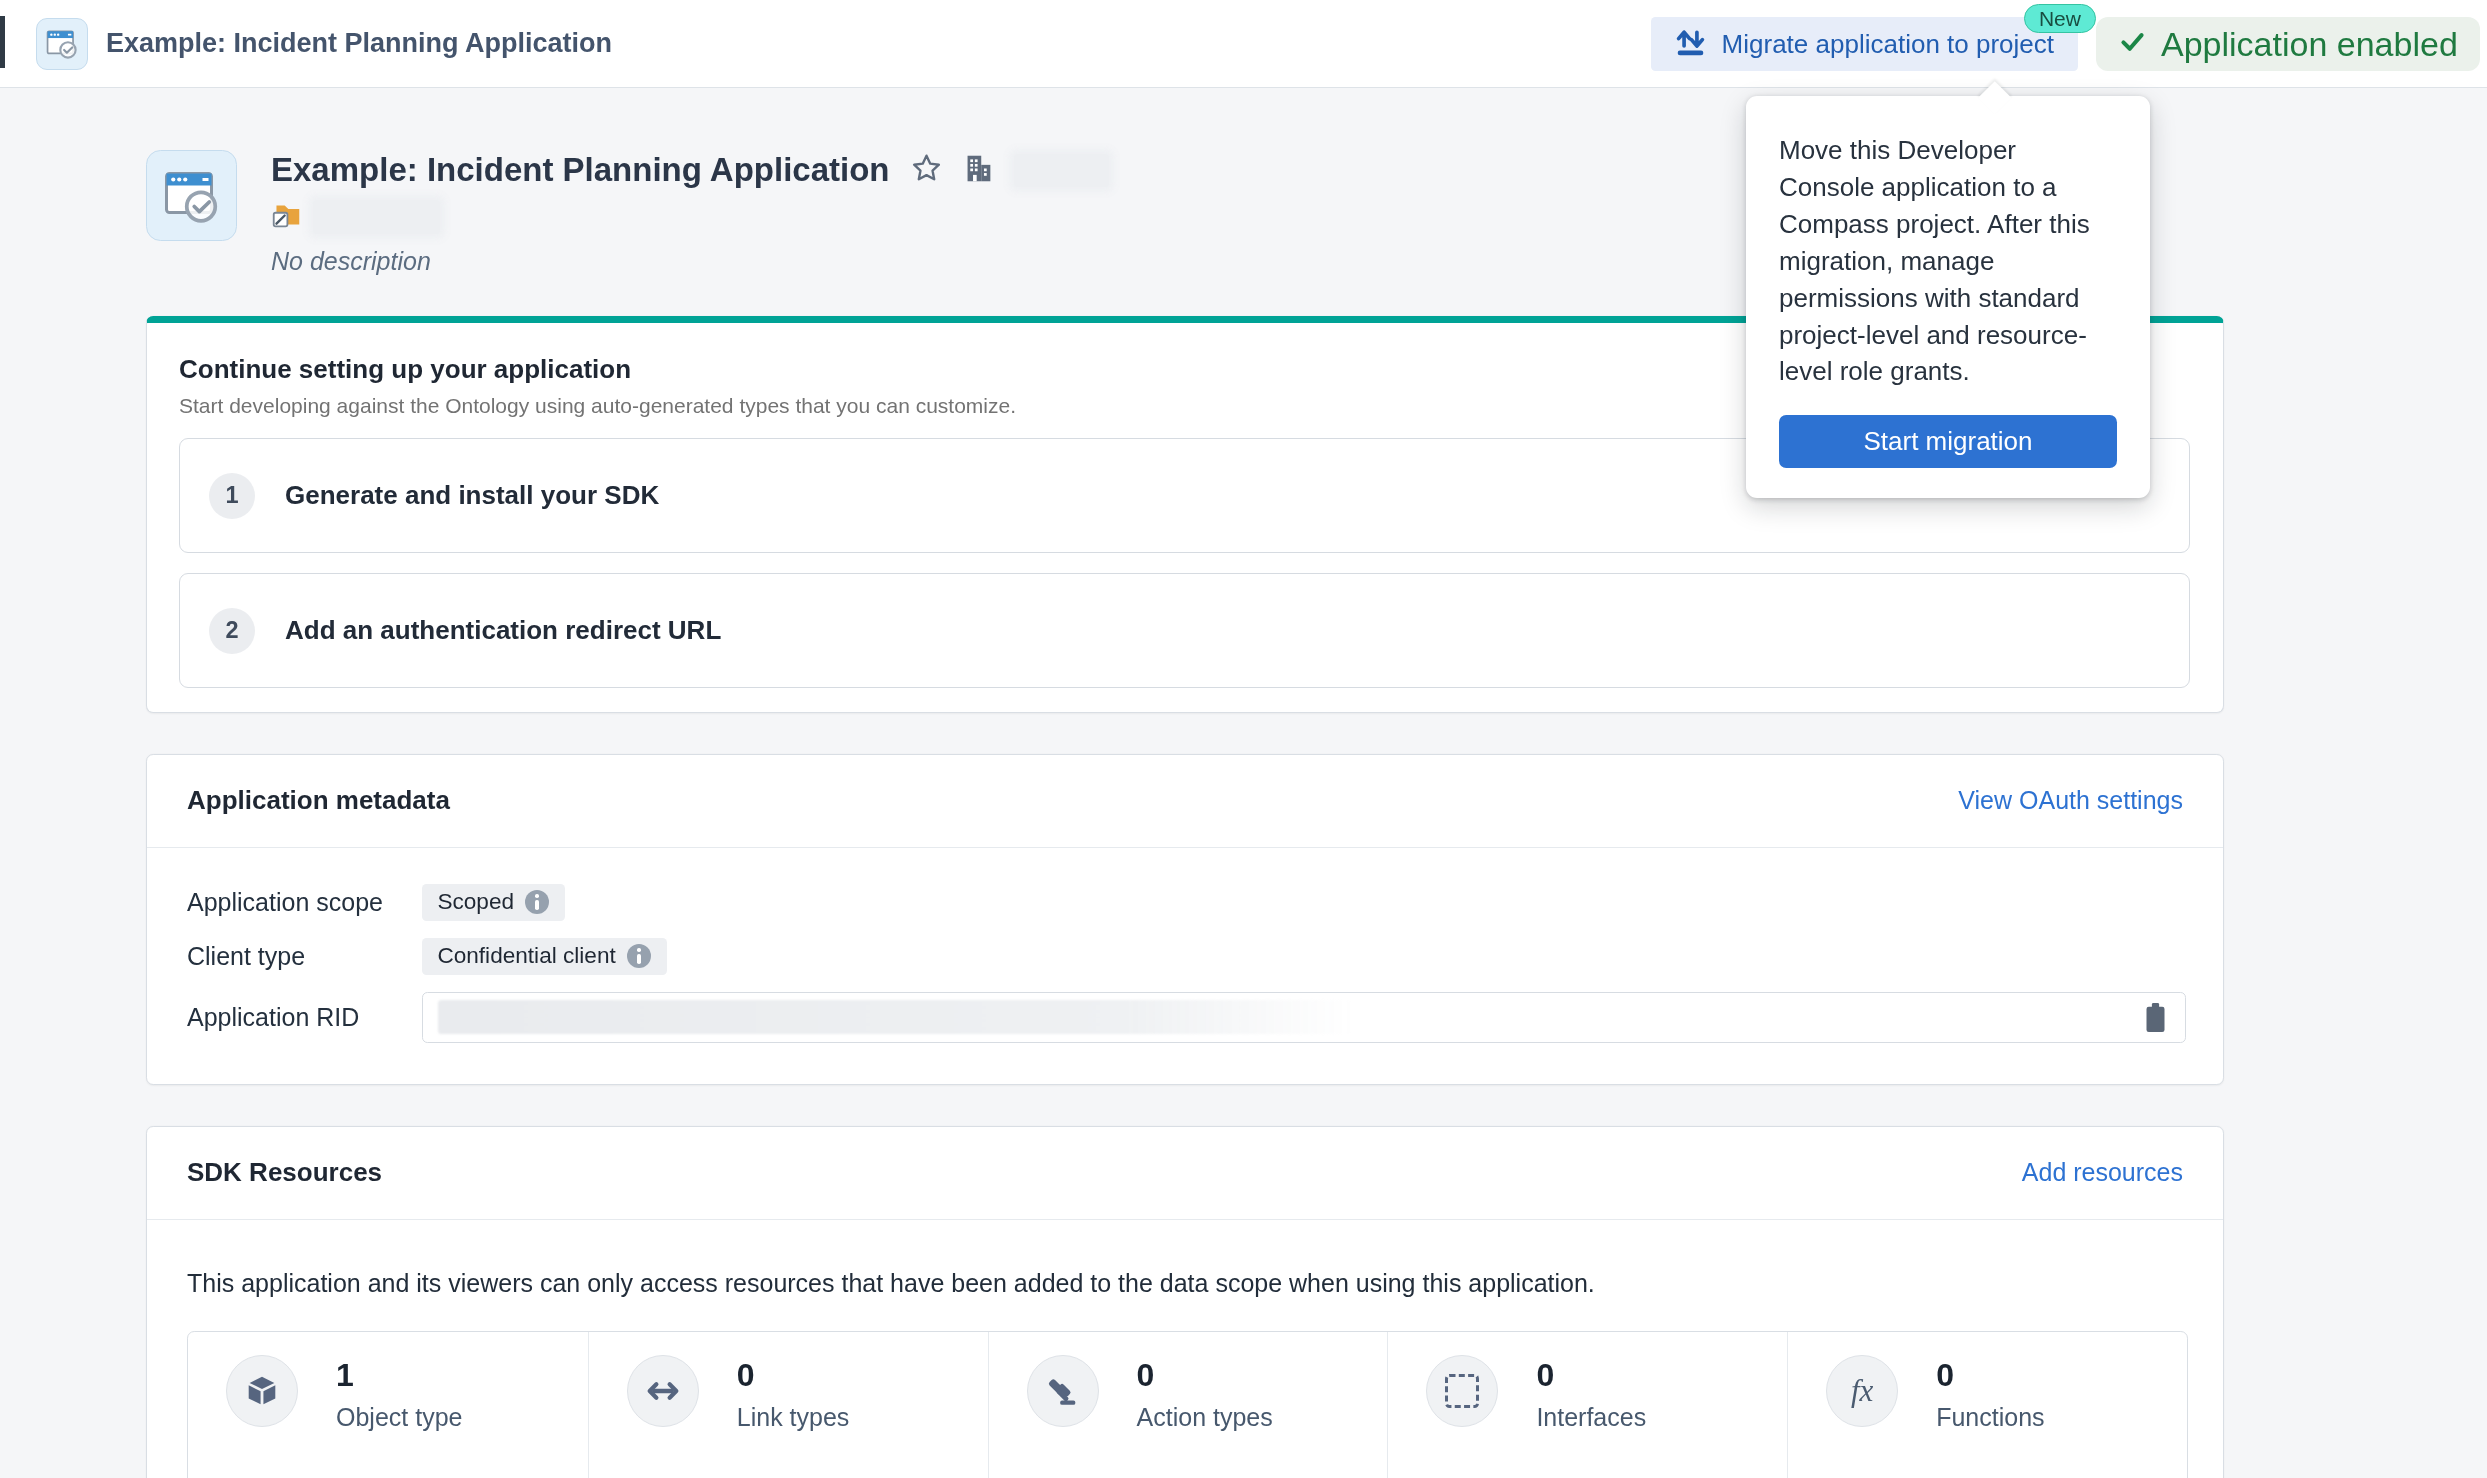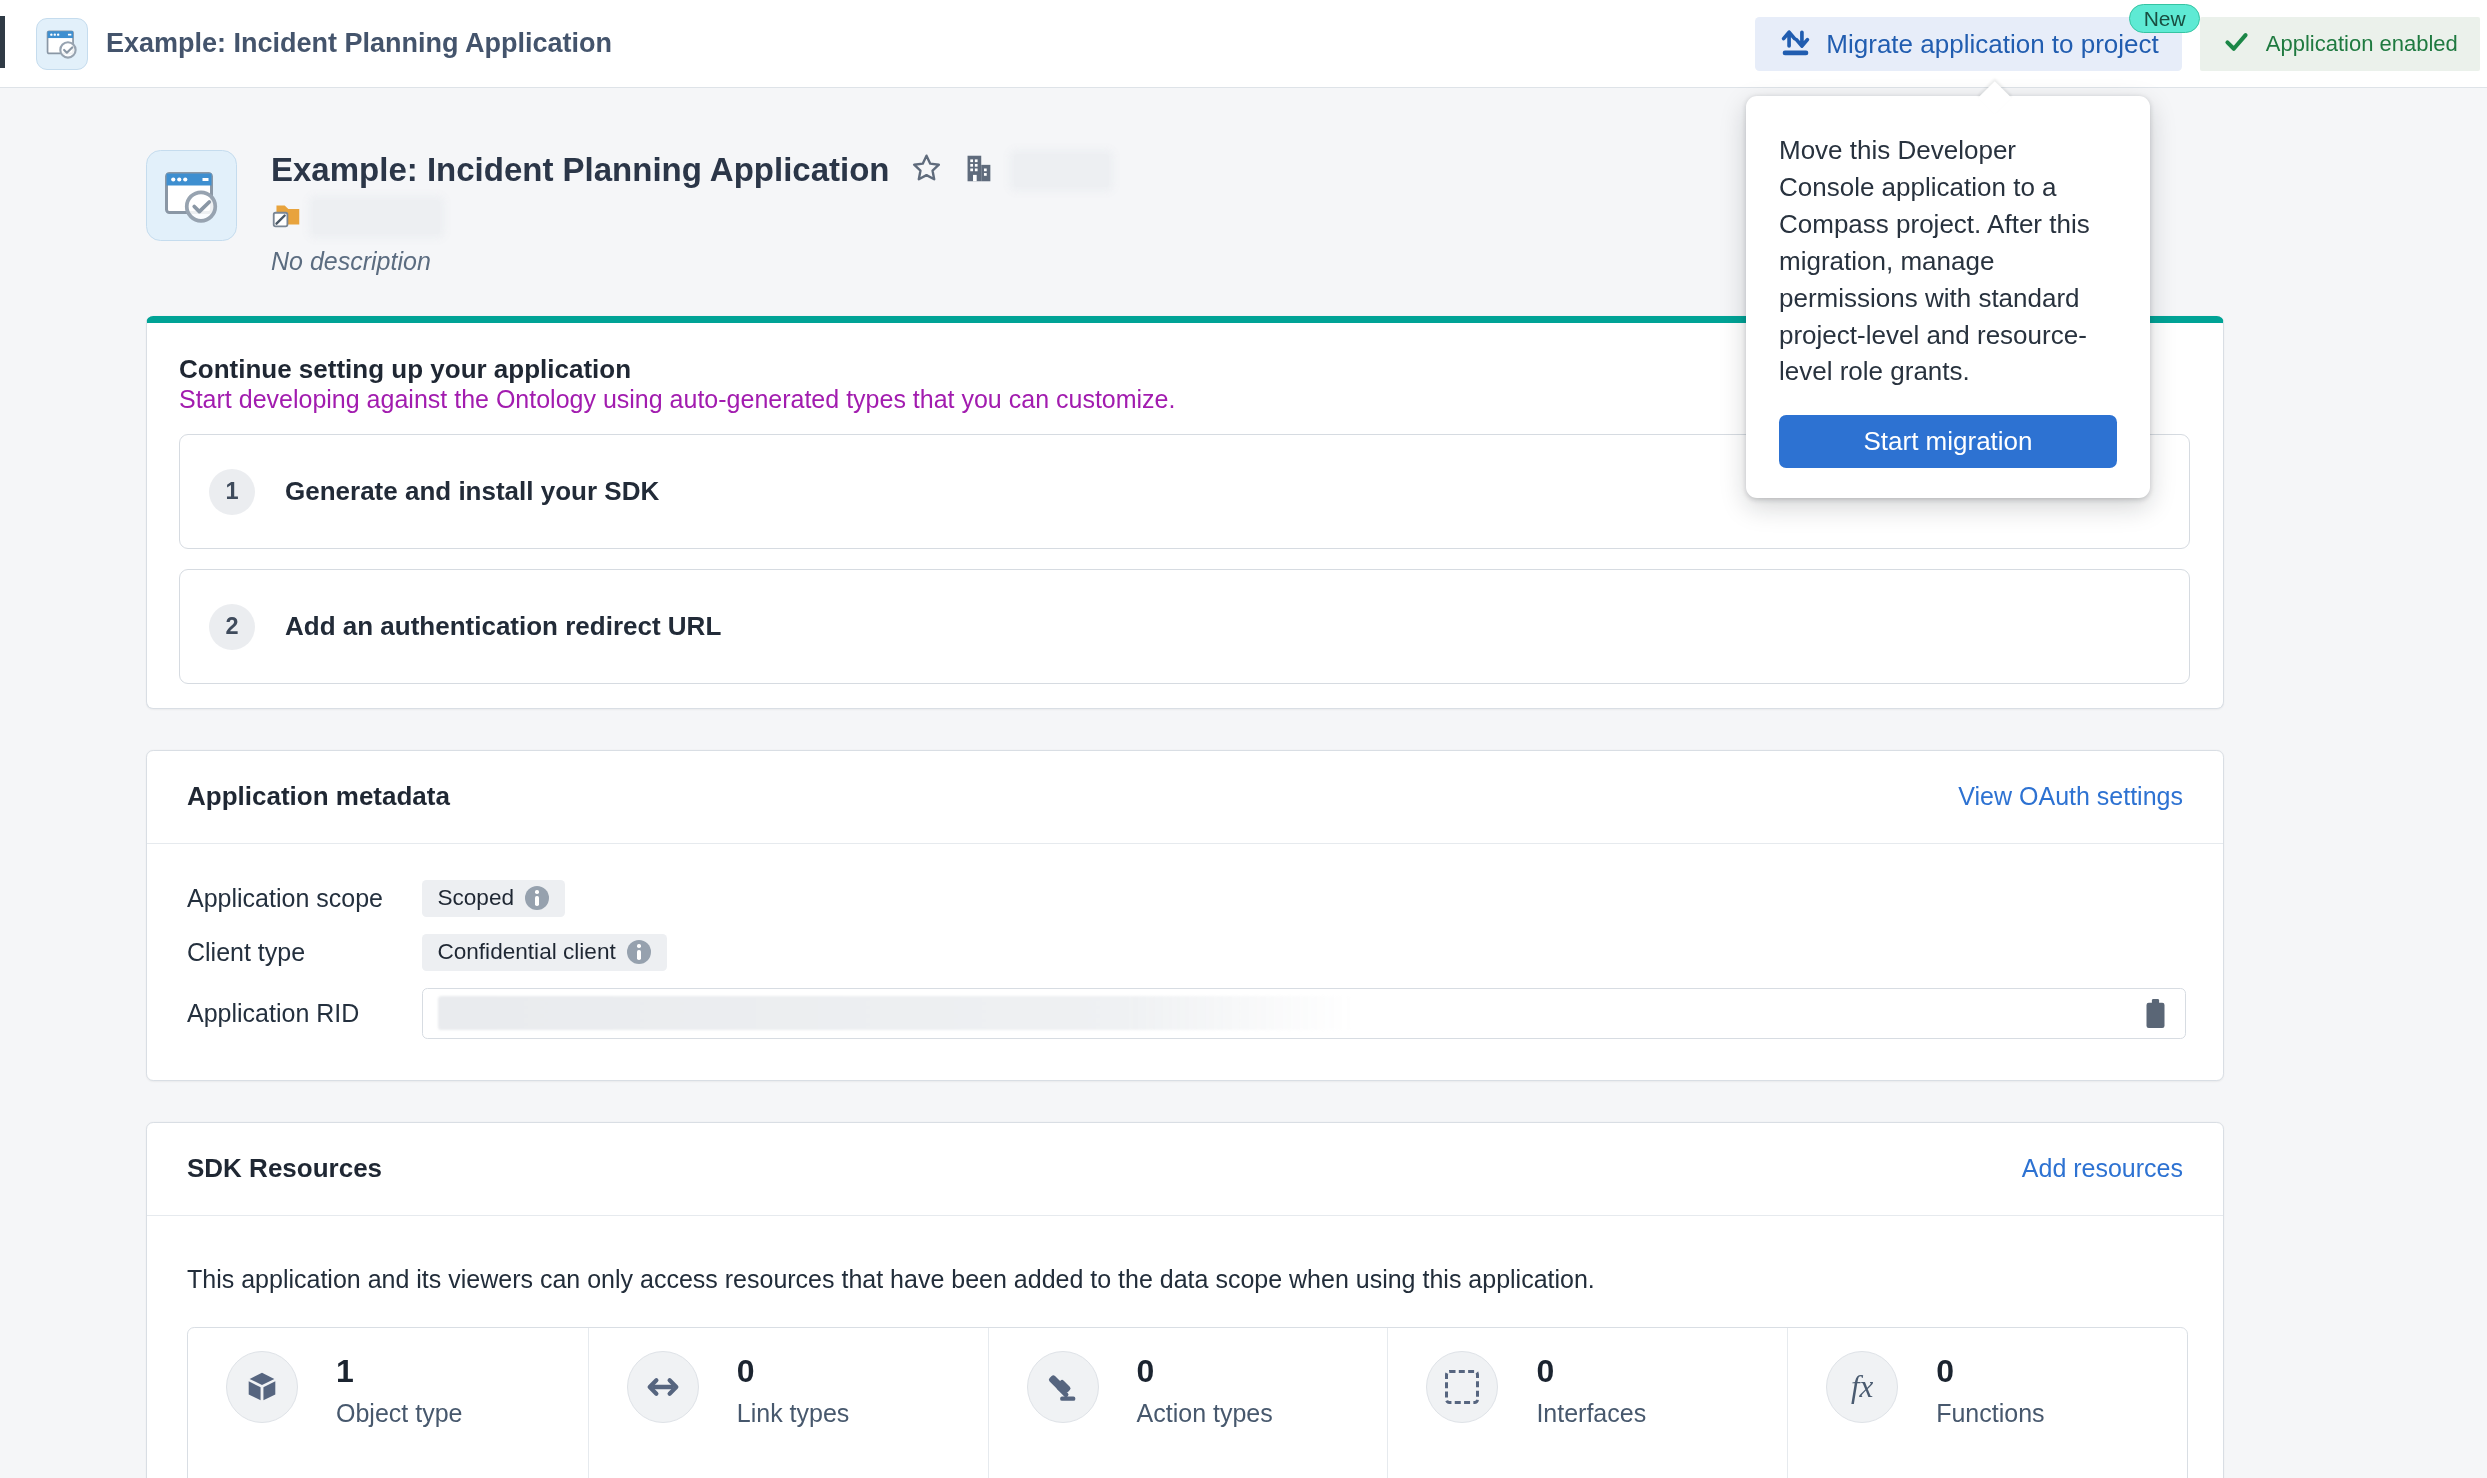--- a/index.html
+++ b/index.html
@@ -15,21 +15,21 @@
   .topbar .appicon { margin-left:36px; }
   .topbar-title { margin-left:18px; font-size:27px; font-weight:bold; color:#44546C; }
   .topbar-right { position:absolute; right:7.2px; top:0; height:88px; display:flex; align-items:center; gap:18px; }
   .migrate-btn { position:relative; display:flex; align-items:center; gap:14.5px; height:54px; padding:0 23.5px;
                  background:#E7EDF9; border:none; border-radius:4.5px; cursor:pointer;
                  color:#215DB0; font-size:26px; font-family:inherit; }
   .new-badge { position:absolute; top:-12.7px; right:-18px; height:29px; padding:0 13.6px; border-radius:15.4px;
                background:#5eead4; border:1.8px solid #35C4A2; color:#194E41; font-size:21px;
                display:flex; align-items:center; }
   .enabled-pill { display:flex; align-items:center; gap:14.5px; height:54px; padding:0 22px;
-                  background:#EBF1EB; border-radius:2px; color:#1F7A40; font-size:22px; }
+                  background:#EBF1EB; border-radius:12px; color:#1F7A40; font-size:34px; }
 
   
   .popover { position:absolute; left:1746px; top:96px; width:404px; background:#FFFFFF; border-radius:11px;
              box-shadow:0 1.8px 5.4px rgba(16,22,26,.18), 0 9px 27px rgba(16,22,26,.18); z-index:6;
              padding:36px 33px 30px 33px; }
   .popover-arrow { position:absolute; top:-10px; left:237px; width:23.5px; height:23.5px; background:#FFFFFF;
                    transform:rotate(45deg); box-shadow:-1.8px -1.8px 2.7px rgba(16,22,26,.08); }
   .popover-text { font-size:26px; line-height:1.42; color:#28323E; }
   .popover-btn { display:block; width:100%; height:53px; margin-top:25px; background:#2D72D2; color:#FFFFFF;
                  border:none; border-radius:7.2px; font-size:26px; font-family:inherit; cursor:pointer; }
@@ -50,21 +50,21 @@
   .folder-row { display:flex; align-items:center; gap:11px; margin-top:8.1px; height:38px; }
   .r-folder { width:127px; height:34px; }
   .no-desc { margin-top:11px; font-size:25px; font-style:italic; color:#5B6C80; }
 
   .card { background:#FFFFFF; border:1.8px solid #D9DEE4; border-radius:7.2px;
           box-shadow:0 0.9px 1.8px rgba(17,20,24,.05); }
 
   
   .setup-card { margin-top:40px; border-top:7.2px solid #00A396; padding:31px 33px 23.5px 32px; }
   .setup-title { font-size:26px; font-weight:bold; color:#1F2733; }
-  .setup-sub { font-size:25px; color:#a21caf; }
+  .setup-sub { margin-top:9px; font-size:21px; color:#737373; }
   .step-box { margin-top:20px; border:1.8px solid #D6DBE1; border-radius:9px; height:115px;
               display:flex; align-items:center; padding-left:29px; background:#FFFFFF; cursor:pointer; }
   .step-box:first-of-type { margin-top:37px; }
   .step-num { width:46px; height:46px; border-radius:50%; background:#EBEDF0; color:#3F4B5C;
               font-size:23.5px; font-weight:bold; display:flex; align-items:center; justify-content:center; }
   .step-label { margin-left:30px; font-size:26px; font-weight:bold; color:#222B38; }
 
   
   .section-card { margin-top:41px; }
   .card-head { height:93px; display:flex; align-items:center; justify-content:space-between;

